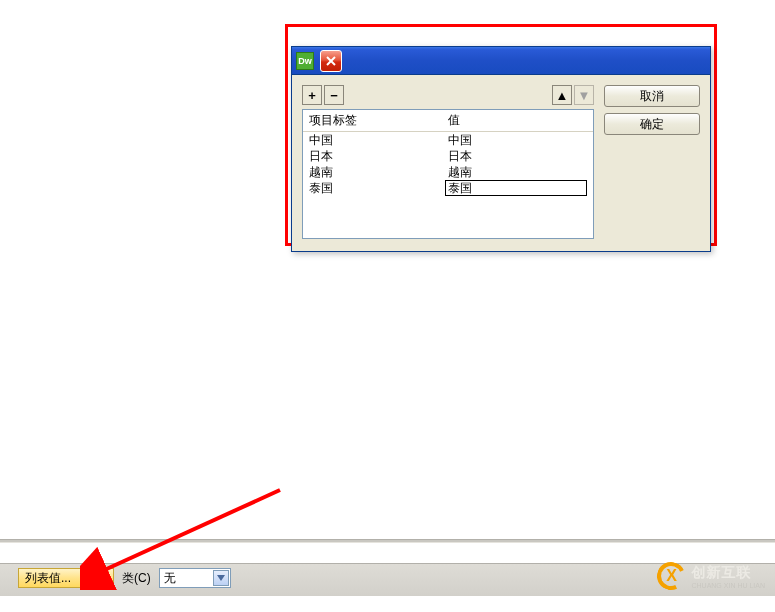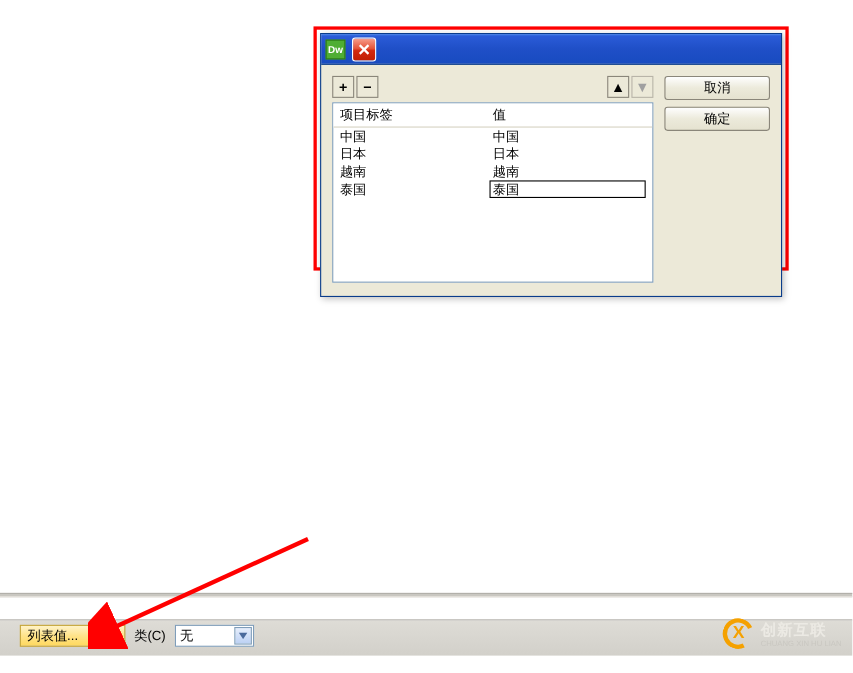--- a/index.html
+++ b/index.html
@@ -9,21 +9,21 @@
   .red-box {
     position: absolute;
     left: 285px; top: 24px;
     width: 432px; height: 222px;
     border: 3px solid #ff0000;
     pointer-events: none;
   }
 
   .dialog {
     position: absolute;
-    left: 291px; top: 30px;
+    left: 291px; top: 46px;
     width: 420px;
     border: 1px solid #0a3c8b;
     background: #ece9d8;
     box-shadow: 2px 2px 6px rgba(0,0,0,0.25);
   }
   .titlebar {
     height: 28px;
     background: linear-gradient(to bottom, #3b78e7 0%, #2a5bd7 8%, #1f4fc7 50%, #184bc0 100%);
     display: flex; align-items: center;
     padding: 0 4px 0 4px;
@@ -66,21 +66,21 @@
     border: 1px solid #8a867a;
     display: flex; align-items: center; justify-content: center;
     cursor: pointer;
     font-size: 13px; font-weight: bold; line-height: 1;
   }
   .sq-btn.disabled { color: #a0a0a0; border-color: #b8b4a8; cursor: default; }
 
   .list-panel {
     border: 1px solid #7f9db9;
     background: #fff;
-    height: 164px;
+    height: 130px;
     overflow: hidden;
   }
   .list-header {
     display: flex;
     background: #fff;
     border-bottom: 1px solid #d6d2c2;
     padding: 2px 6px;
     font-size: 12px;
   }
   .col-label { flex: 1; }

